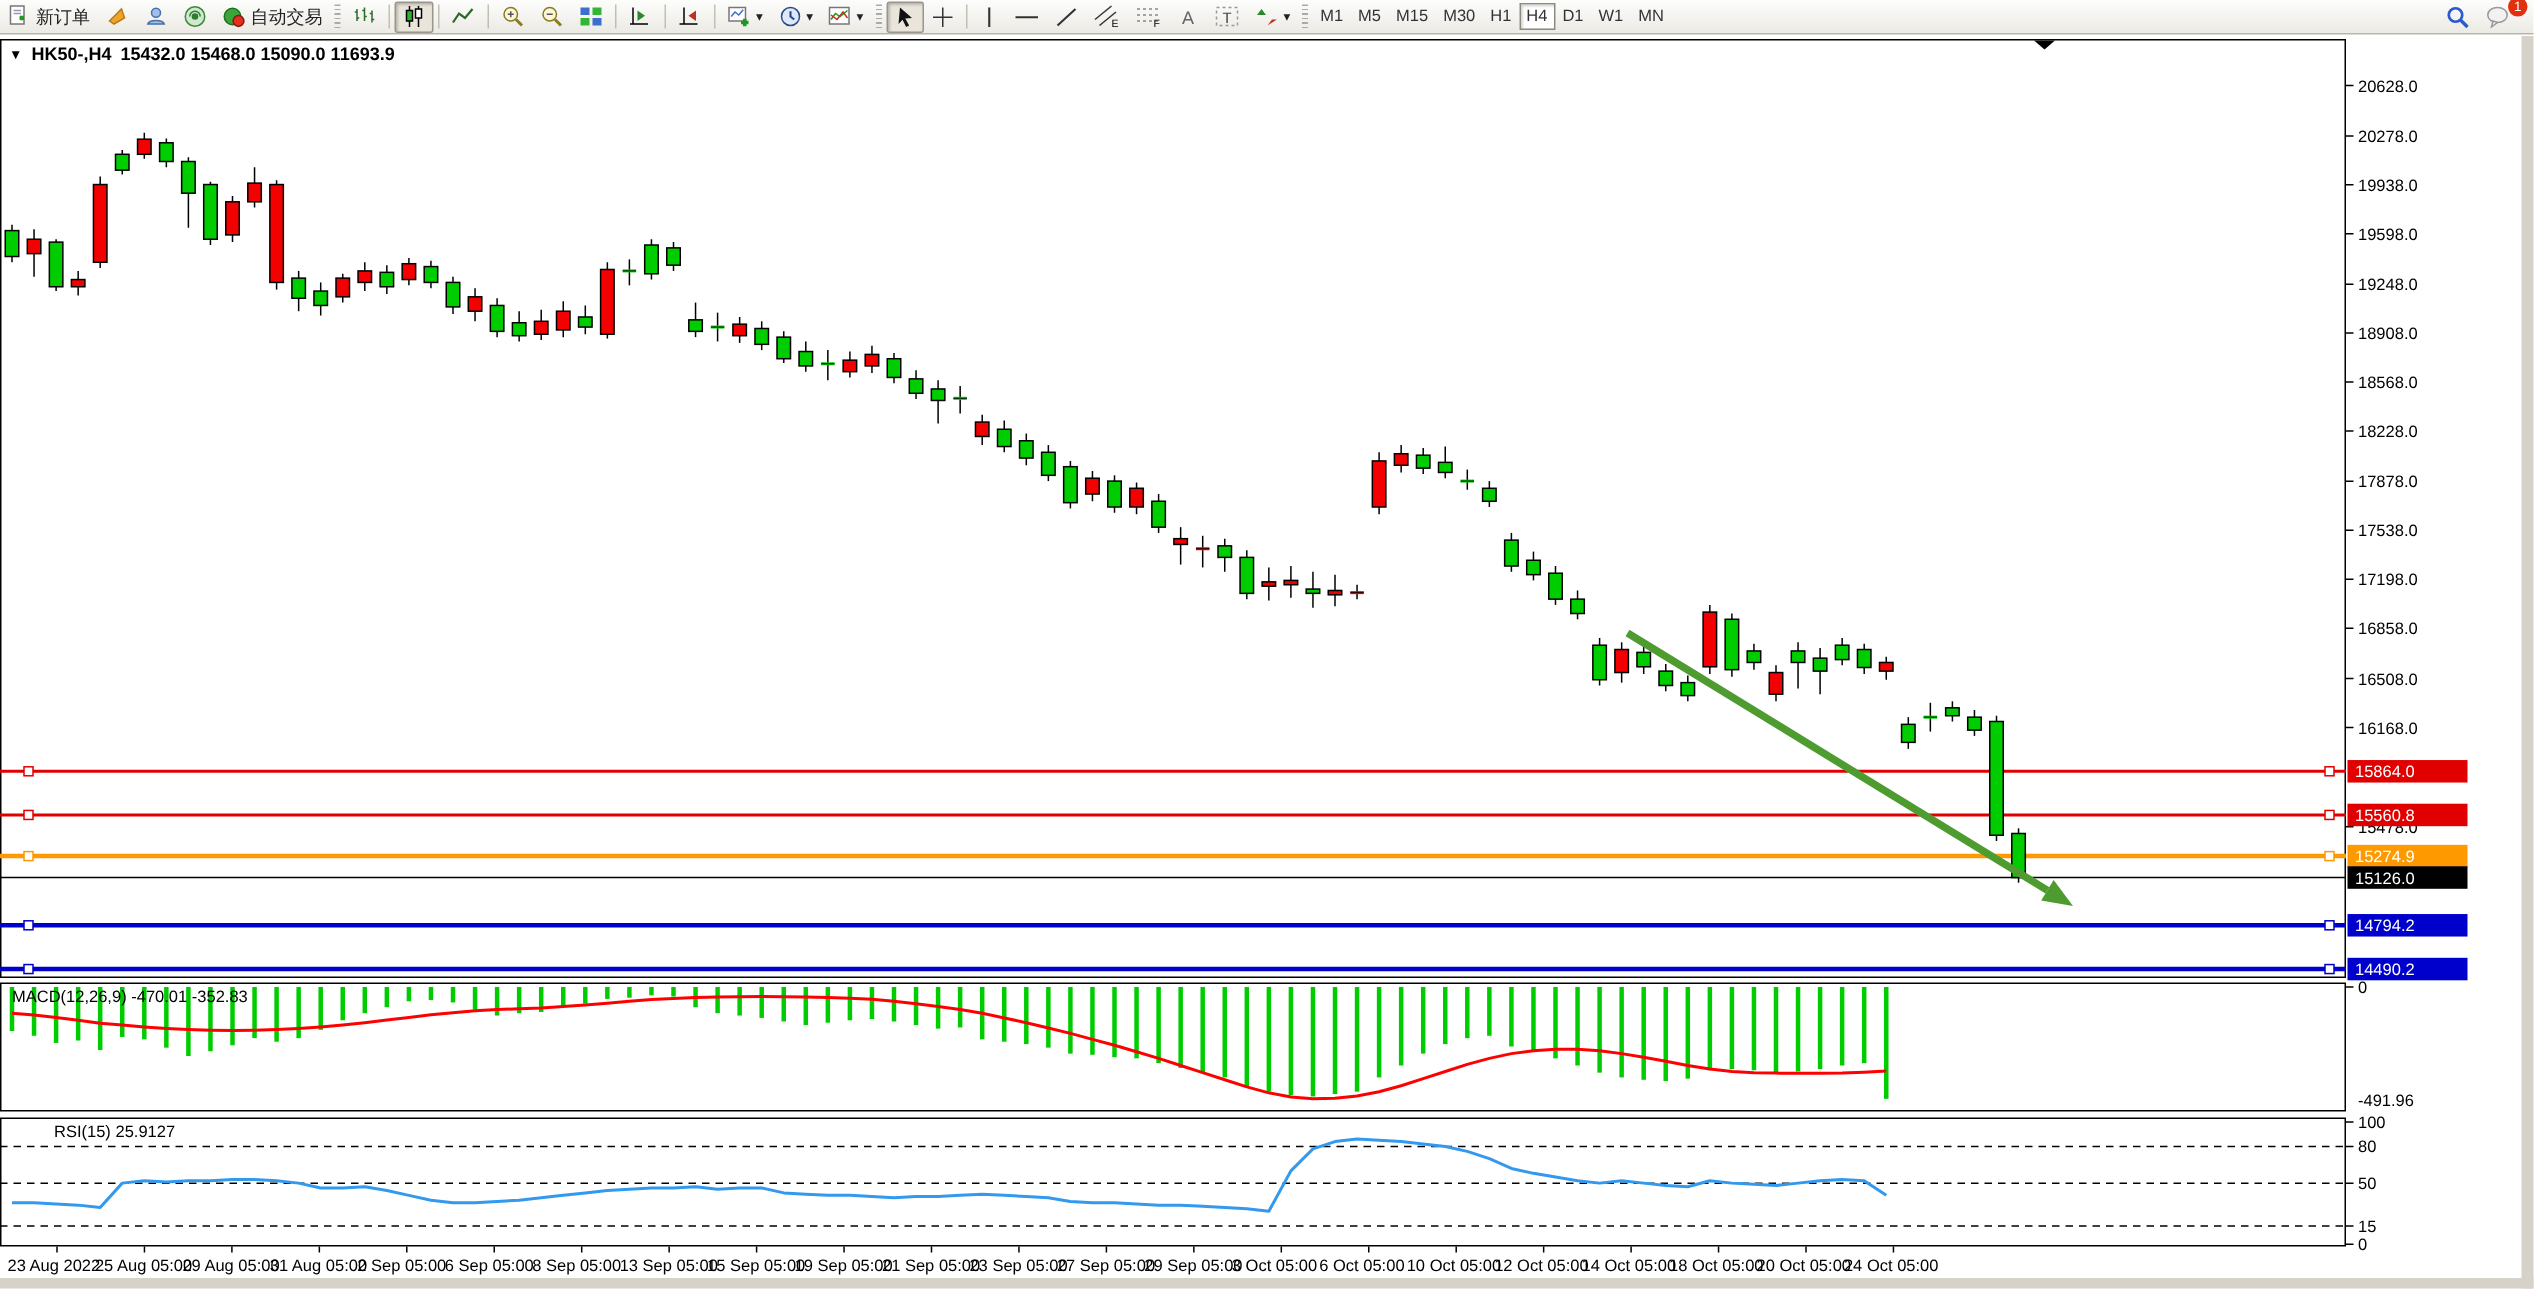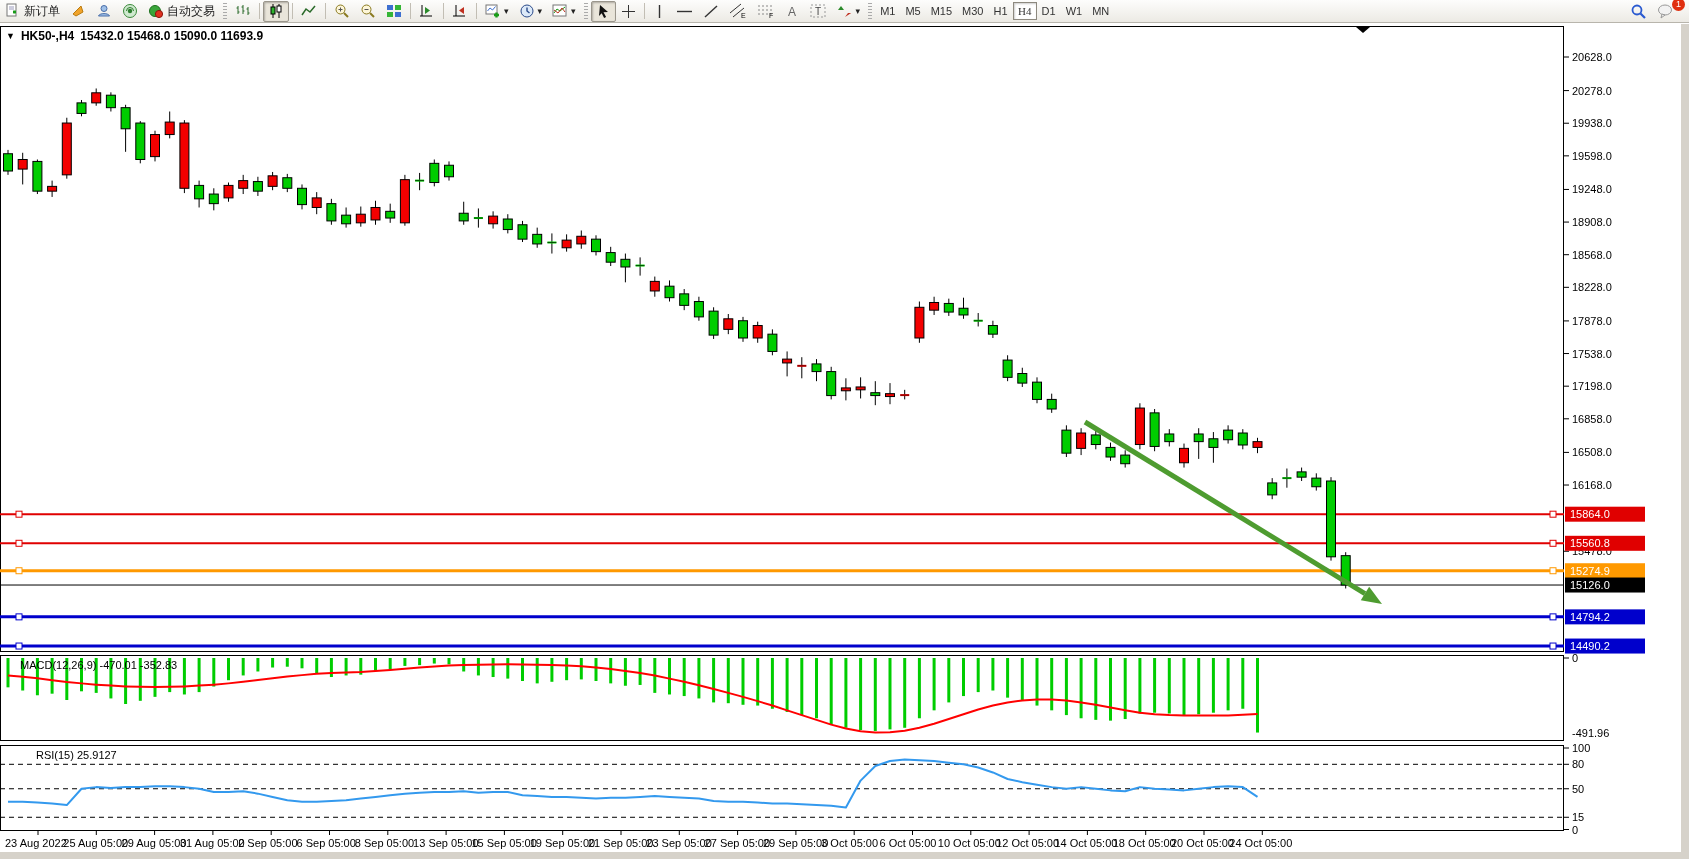--- a/index.html
+++ b/index.html
@@ -13,21 +13,21 @@
     border:1px solid transparent; border-radius:2px; cursor:default; }
   .tbtn.pressed { background:#e9e5da; border:1px solid #9a968c;
     box-shadow:inset 1px 1px 2px rgba(0,0,0,.25); }
   .tsep { width:1px; height:16px; background:#c2beb4; margin:0 3px; }
   .tgrip { width:4px; height:16px; margin:0 3px;
     background:repeating-linear-gradient(#aaa 0 1px,transparent 1px 3px); }
   .tlabel { white-space:nowrap; }
   .tf { min-width:24px; text-align:right; padding:2px 4px; font-size:11px;
     color:#333; border:1px solid transparent; }
   .tf.active { background:#fff; border:1px solid #8d897f;
-    box-shadow:inset 1px 1px 2px rgba(0,0,0,.2);font-family:Liberation Serif, serif; }
+    box-shadow:inset 1px 1px 2px rgba(0,0,0,.2); }
   .toolbar svg { display:block; }
   .spacer { flex:1; }
   .chatwrap { position:relative; margin-right:10px; }
   .badge { position:absolute; top:-4px; right:-7px; min-width:13px; height:13px;
     background:#e03010; color:#fff; border-radius:7px; font-size:9px;
     text-align:center; line-height:13px; padding:0 2px; }
   
   #chartwrap { position:absolute; left:0; top:24px; width:1689px; height:835px; background:#fff; }
   #chartsvg { position:absolute; left:0; top:0; }
   .ovl { position:absolute; font-size:11px; color:#000; white-space:nowrap; }
@@ -668,21 +668,21 @@
         <text x="1570" y="596.8656429942417" font-size="11" font-family="Liberation Sans, DejaVu Sans, sans-serif" fill="#fff">14794.2</text>
         <rect x="1565" y="614.5403071017274" width="80" height="15" fill="#0000cc"></rect>
         <text x="1570" y="626.0403071017274" font-size="11" font-family="Liberation Sans, DejaVu Sans, sans-serif" fill="#fff">14490.2</text>
       </g>
     </svg>
   <div class="ovl charttitle">
     <span class="dd-tri">▼</span>
     <span>HK50-,H4</span>
     <span>15432.0 15468.0 15090.0 11693.9</span>
   </div>
-  <div class="ovl indlabel" id="macdlabel" style="left: 8px; top: 635px; padding-left: 12px;">
+  <div class="ovl indlabel" id="macdlabel" style="left: 8px; top: 635px;">
     <span>MACD(12,26,9)</span>
     <span>-470.01</span>
     <span>-352.83</span>
   </div>
   <div class="ovl indlabel" id="rsilabel" style="left: 8px; top: 725px; padding-left: 28px;">
     <span>RSI(15)</span>
     <span>25.9127</span>
   </div>
   <div class="edge-r"></div>
   <div class="edge-b"></div>

